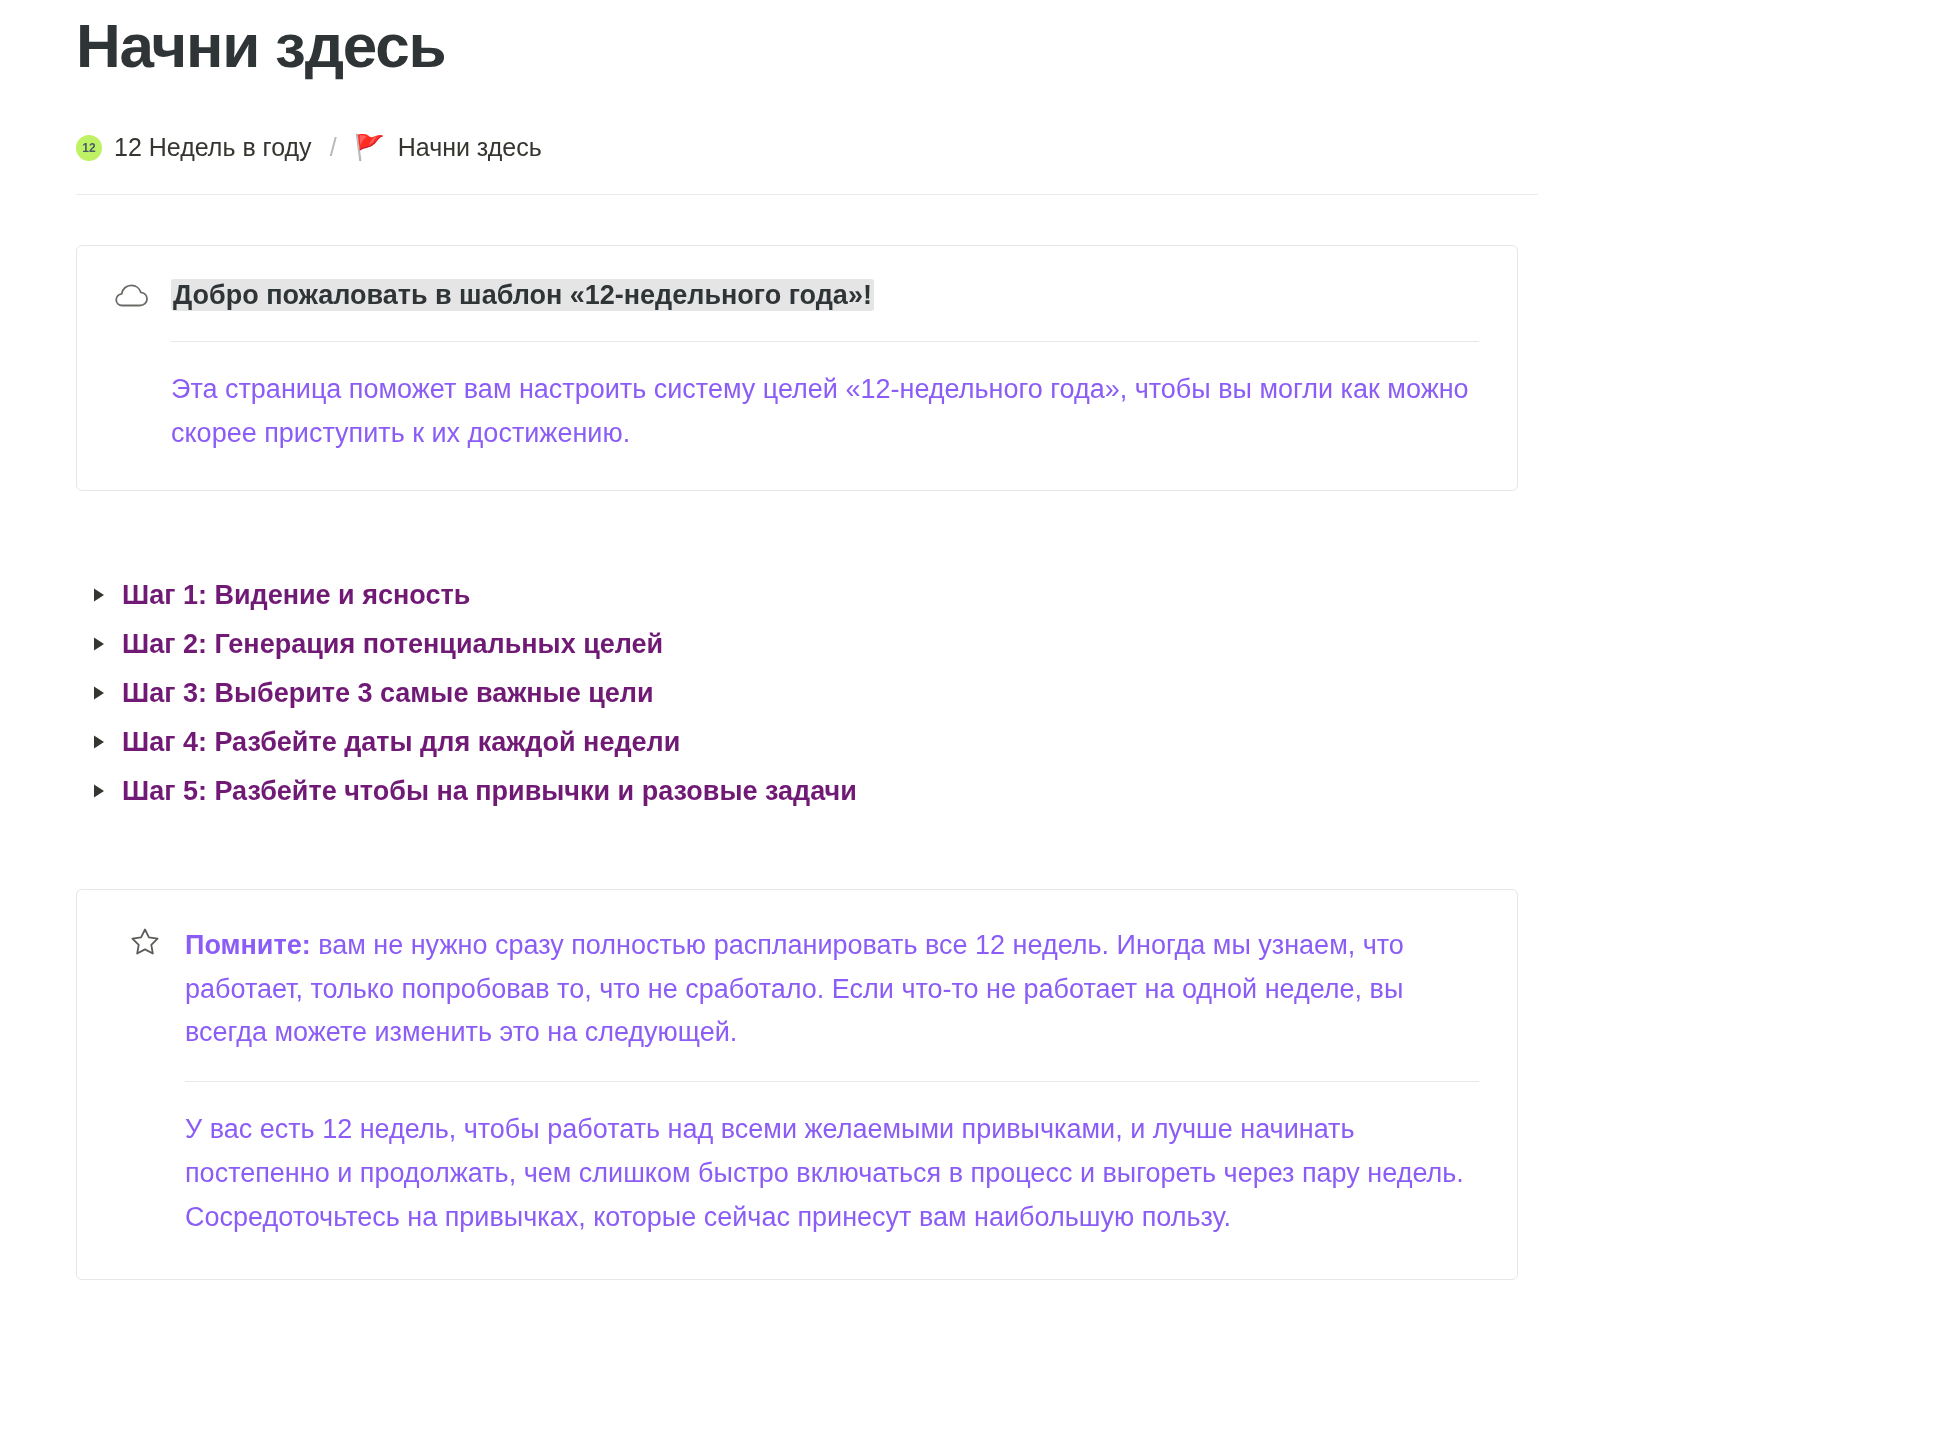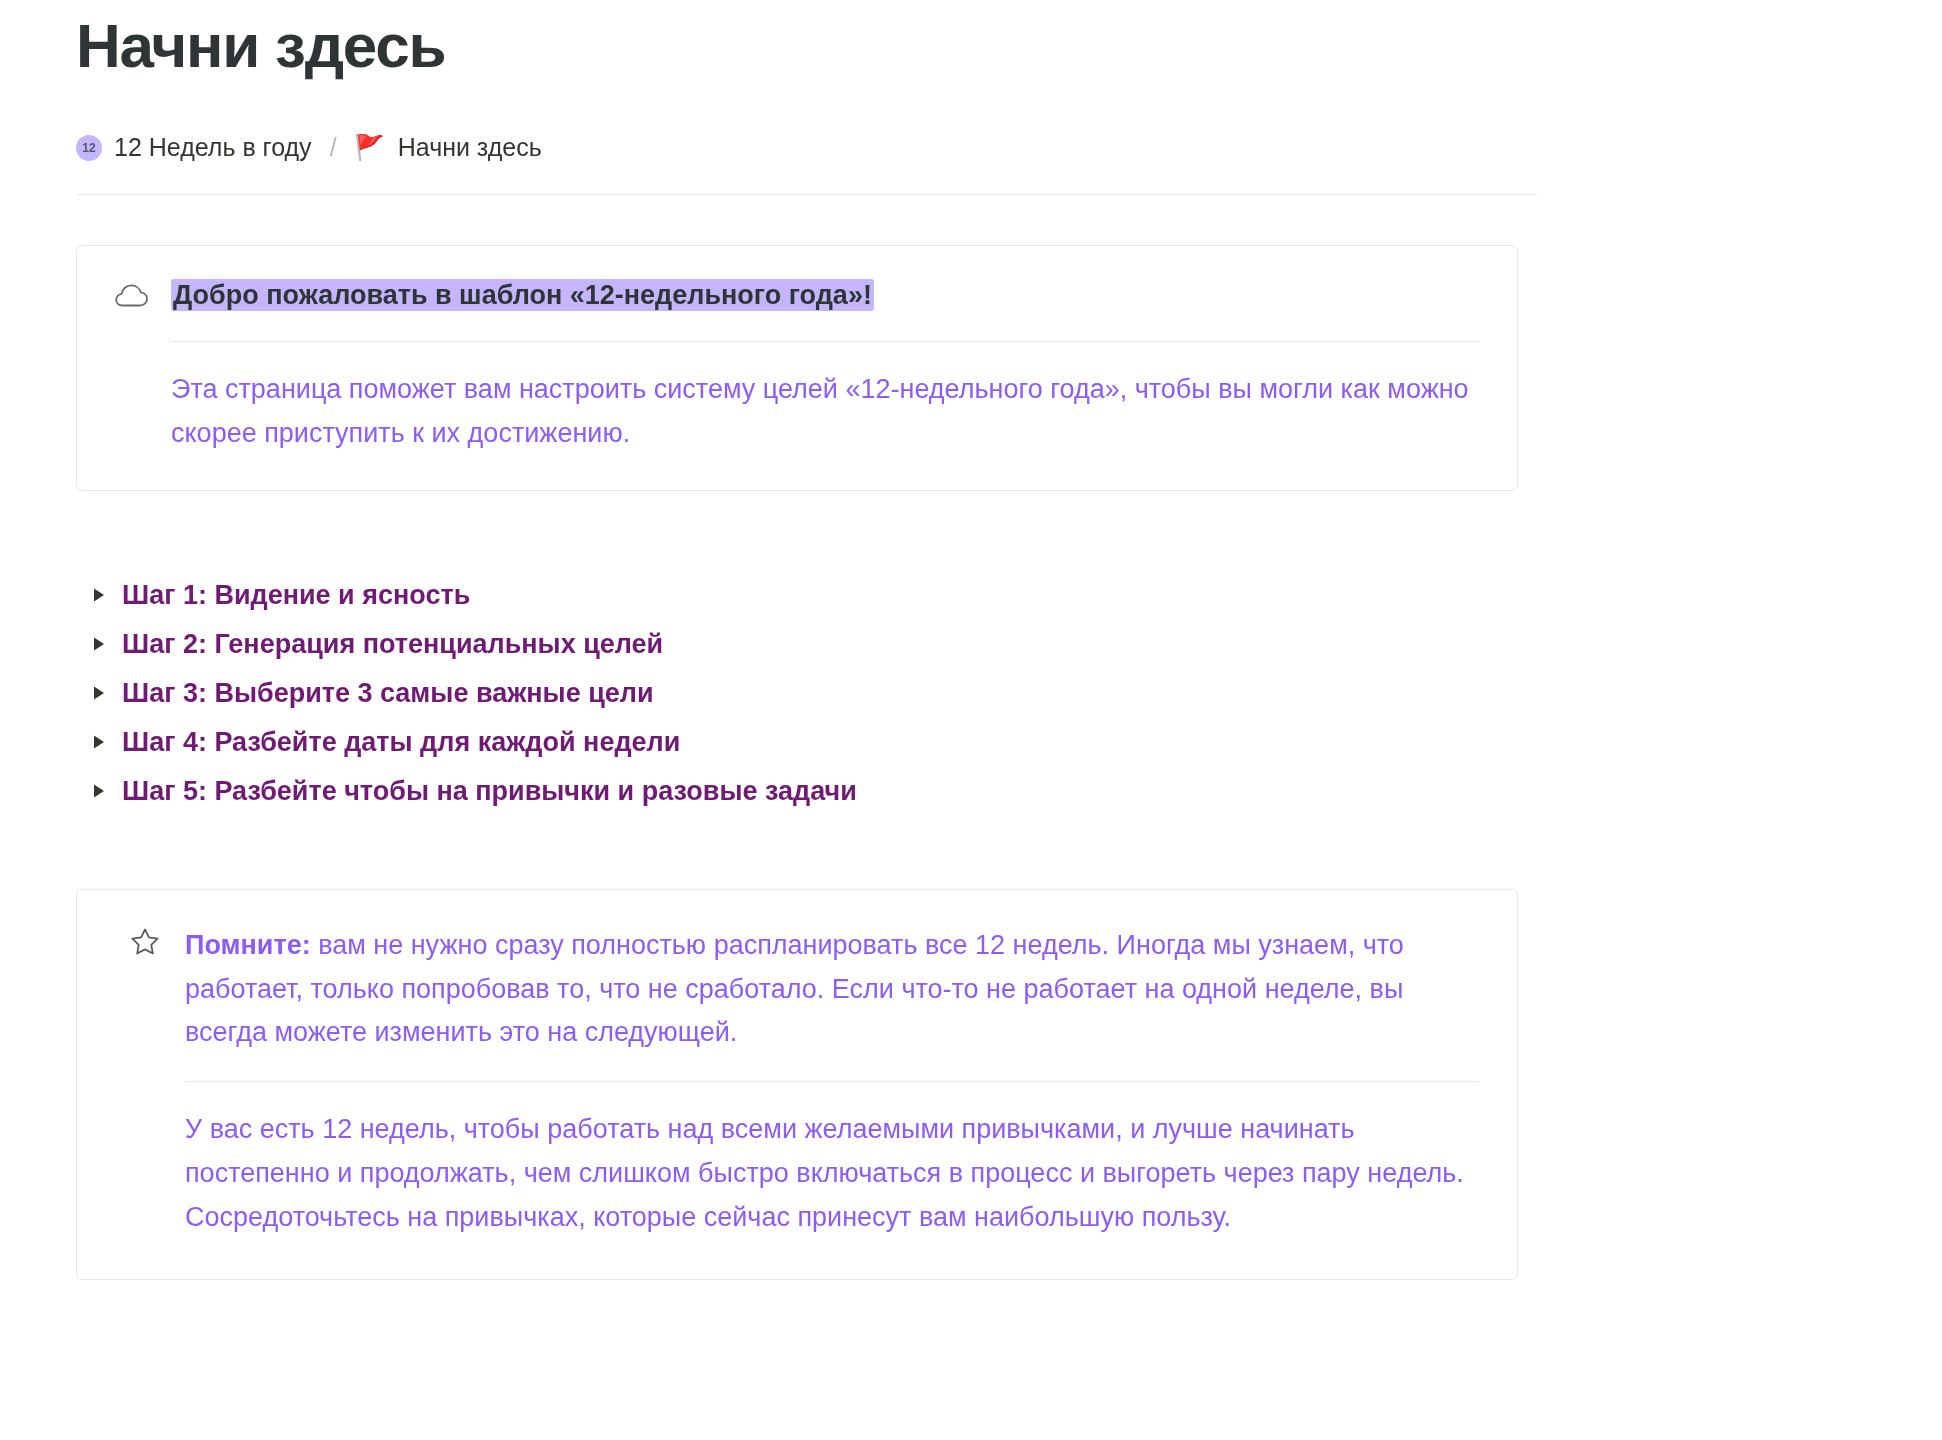--- a/index.html
+++ b/index.html
@@ -47,21 +47,21 @@
   .crumb-label {
     line-height: 1;
   }
   .badge-12 {
     display: inline-flex;
     align-items: center;
     justify-content: center;
     width: 26px;
     height: 26px;
     border-radius: 50%;
-    background: #c4b5fd;
+    background: #bef264;
     color: #4b5a6a;
     font-size: 12px;
     font-weight: 700;
     flex: none;
   }
   .crumb-sep {
     color: #b9b8b5;
     margin: 0 18px;
     font-size: 25px;
   }
@@ -102,21 +102,21 @@
     flex: 1;
     min-width: 0;
   }
   .callout-heading {
     font-size: 27px;
     font-weight: 700;
     line-height: 1.45;
     color: #2f3437;
   }
   .callout-heading .hl {
-    background: #c4b5fd;
+    background: #e5e5e5;
     border-radius: 3px;
     padding: 1px 2px;
   }
   .inner-rule {
     height: 1px;
     background: #e8e8e6;
     margin: 26px 0 26px 0;
   }
   .callout-text {
     font-size: 27px;

